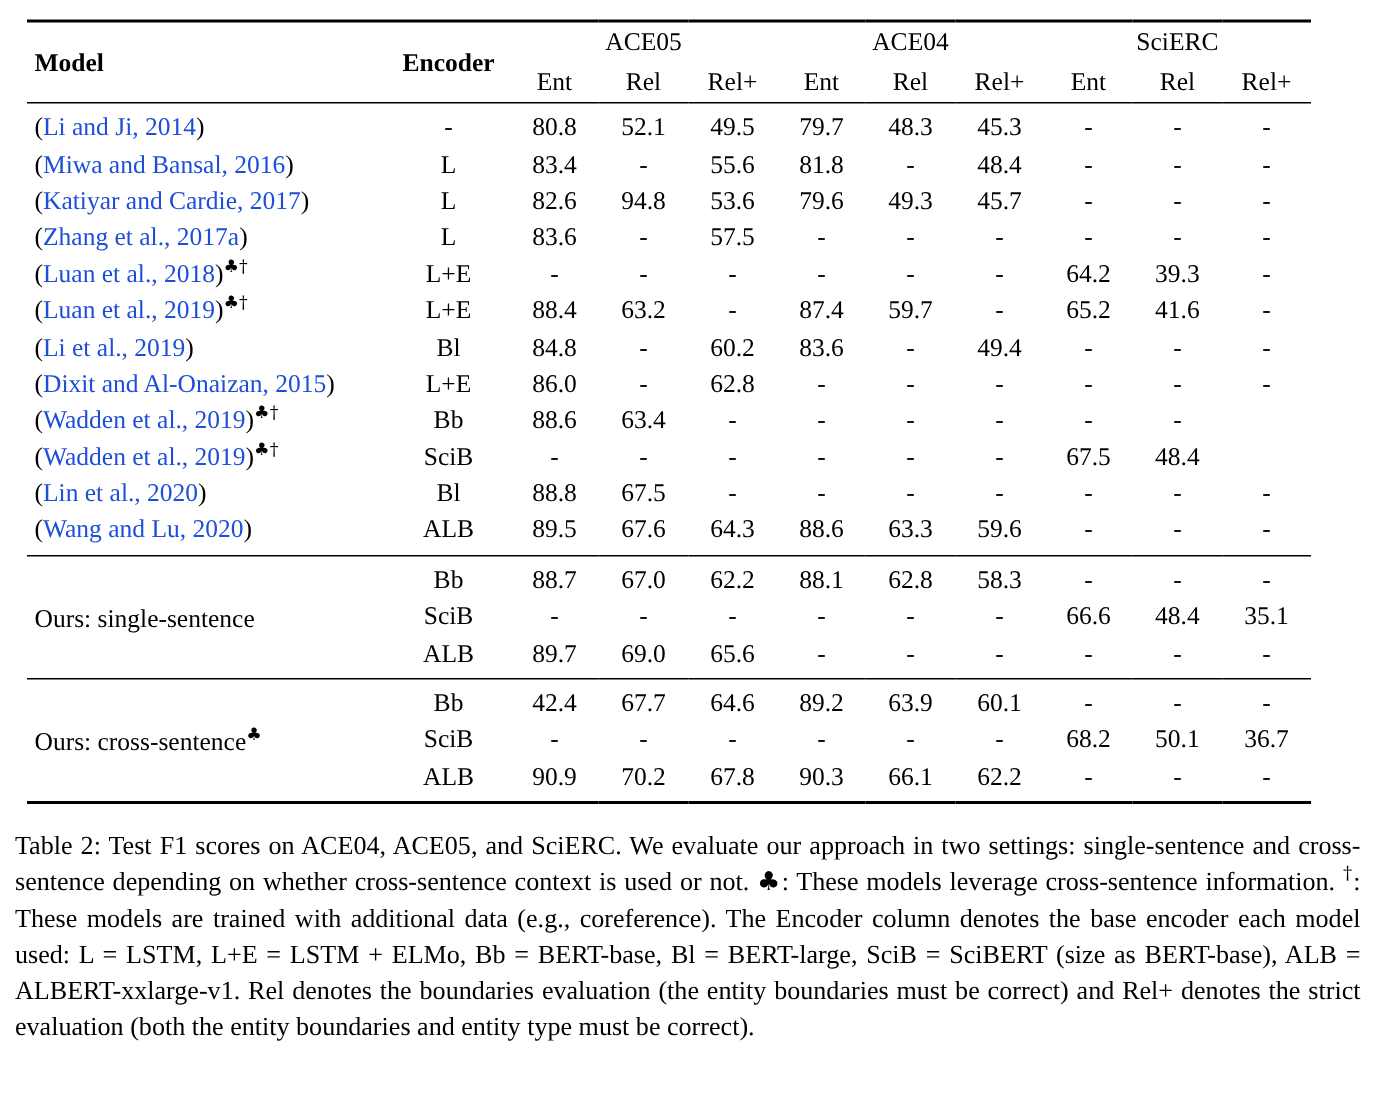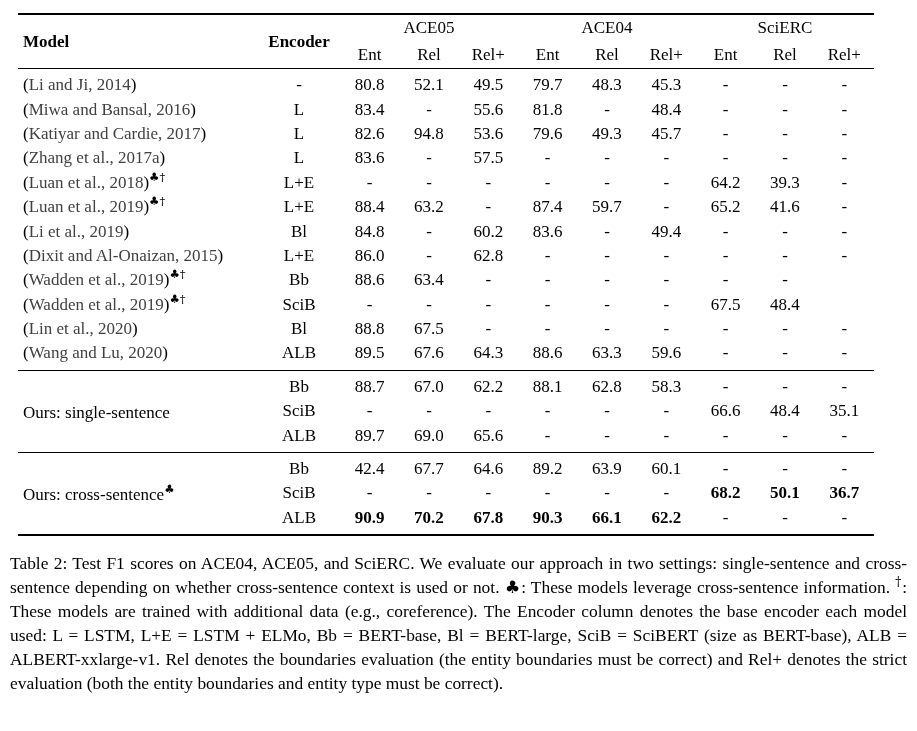--- a/index.html
+++ b/index.html
@@ -31,24 +31,24 @@
   tr.sub-row th   { height: 27px; }
   th.grp { font-weight: normal; text-align: center; }
   th.mh  { font-weight: bold; }
   th.model, td.model { text-align: left; padding-left: 5px; }
   th.enc, td.enc { text-align: center; }
   th.num, td.num { text-align: center; }
   tbody td { height: 24.4px; }
   tr.sec-first td { padding-top: 4px; }
   tr.sec-last td  { padding-bottom: 4px; }
   tr.rule-above td { border-top: 1px solid #000; }
-  td.num.b { font-weight: bold; }
+  td.num.b { font-weight: normal; }
   .cite { color: #12129а; }
   .cite { color: #12129e; }
-  span.cite { color: #404040; }
+  span.cite { color: #1d4ed8; }
   .sup {
     font-family: "DejaVu Serif", serif;
     font-size: 0.68em;
     vertical-align: super;
     line-height: 0;
   }
   .caption {
     position: absolute;
     left: 10px;
     top: 552px;

